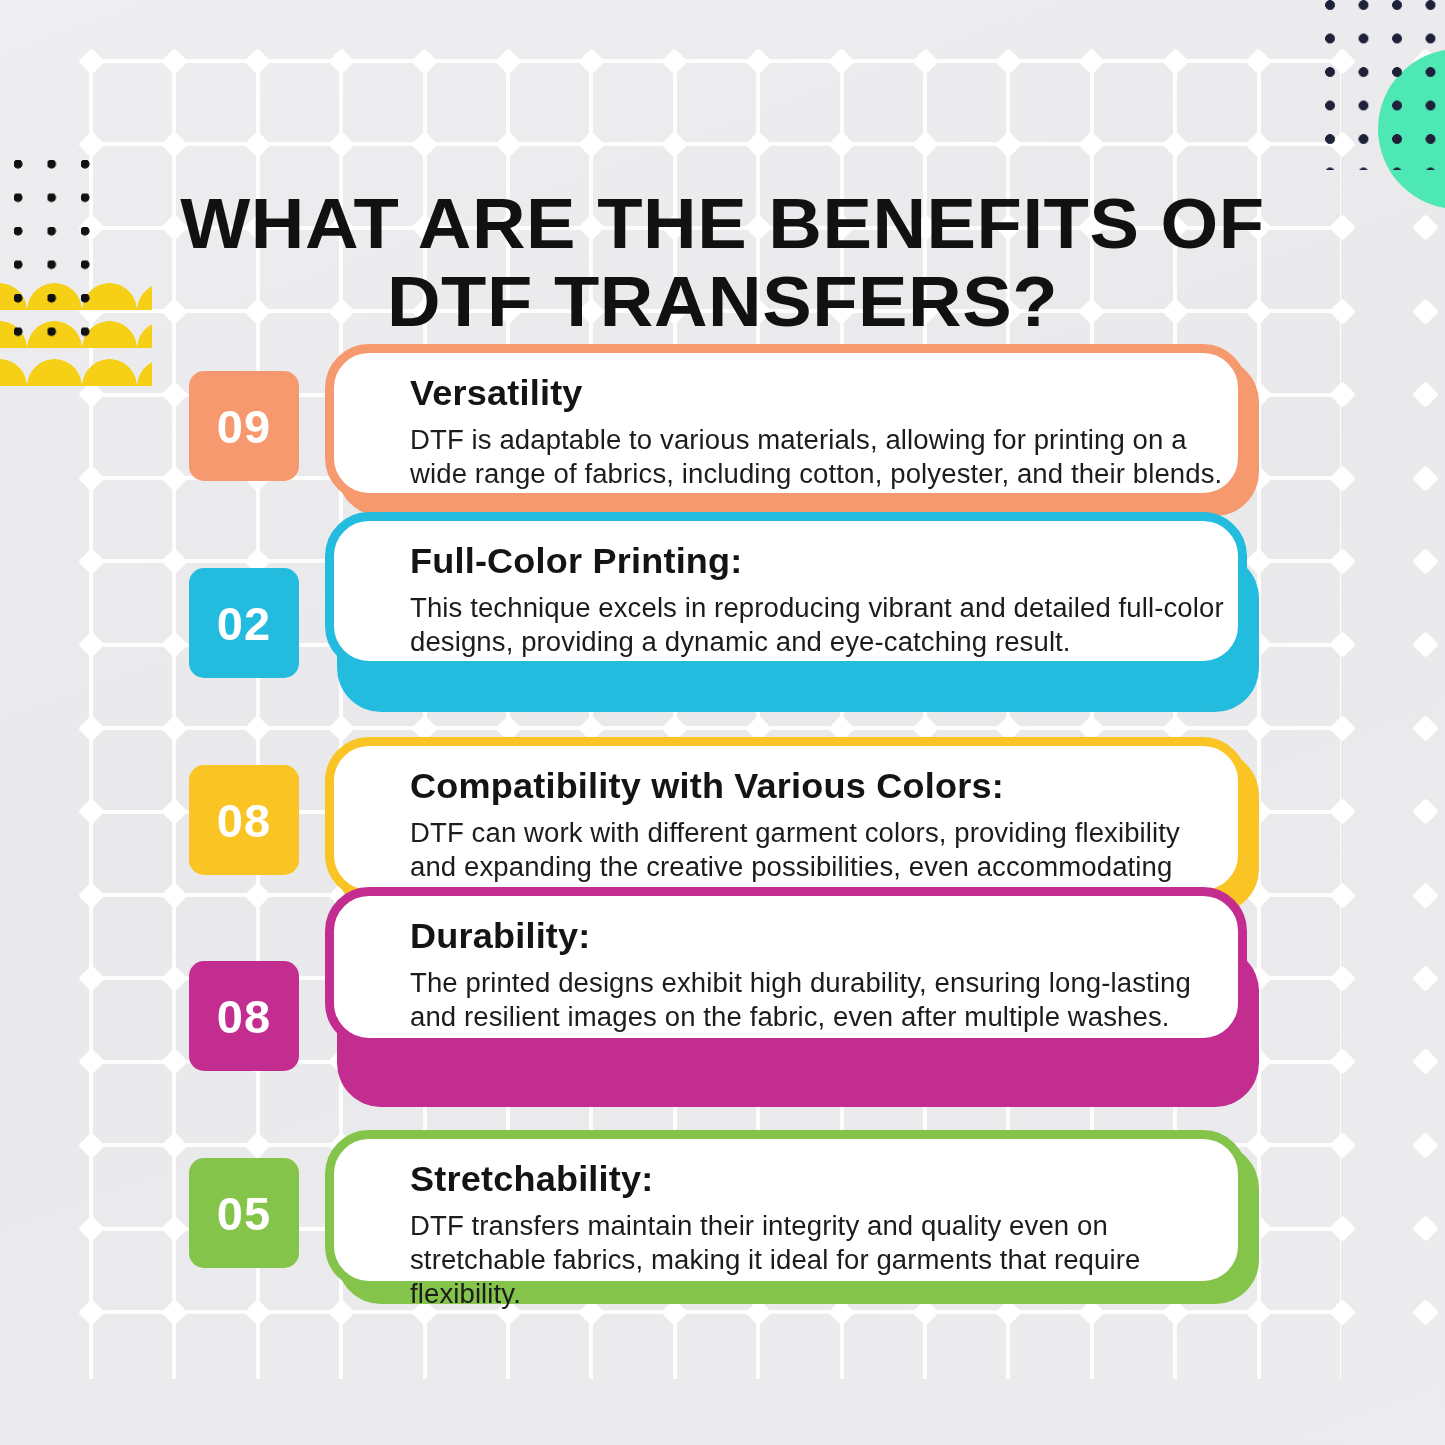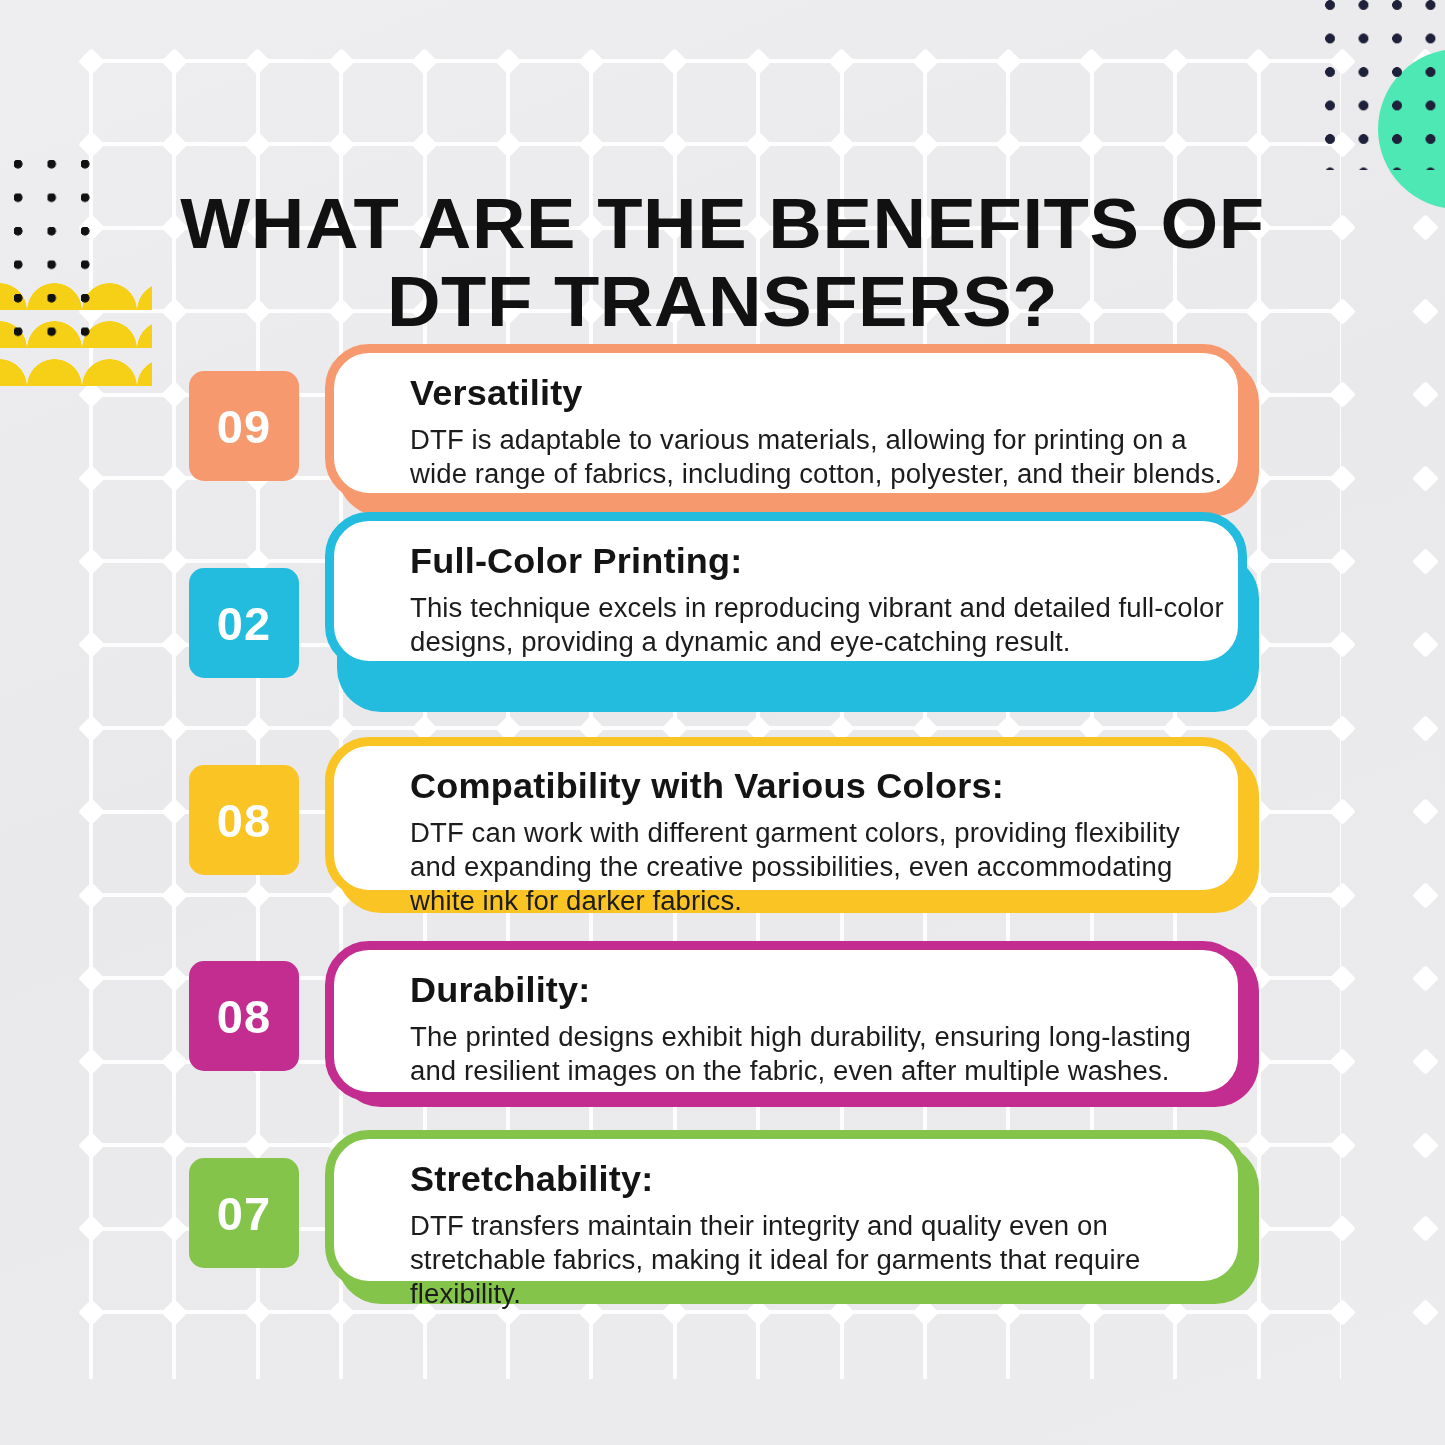--- a/index.html
+++ b/index.html
@@ -489,27 +489,27 @@
     <div class="benefit-row" style="top: 0px;">
       <div class="card-shadow" style="top: 751px; height: 162px; background: rgb(250, 196, 37);"></div>
       <div class="card" style="top: 737px; height: 162px; border-color: rgb(250, 196, 37);">
         <div class="card-title">Compatibility with Various Colors:</div>
         <div class="card-desc">DTF can work with different garment colors, providing flexibility and expanding the creative possibilities, even accommodating white ink for darker fabrics.</div>
       </div>
       <div class="badge" style="top: 765px; background: rgb(250, 196, 37);">08</div>
     </div>
     <div class="benefit-row" style="top: 0px;">
       <div class="card-shadow" style="top: 947px; height: 160px; background: rgb(195, 45, 144);"></div>
-      <div class="card" style="top: 941px; height: 160px; border-color: rgb(195, 45, 144);">
+      <div class="card" style="top: 887px; height: 160px; border-color: rgb(195, 45, 144);">
         <div class="card-title">Durability:</div>
         <div class="card-desc">The printed designs exhibit high durability, ensuring long-lasting and resilient images on the fabric, even after multiple washes.</div>
       </div>
       <div class="badge" style="top: 961px; background: rgb(195, 45, 144);">08</div>
     </div>
     <div class="benefit-row" style="top: 0px;">
       <div class="card-shadow" style="top: 1144px; height: 160px; background: rgb(133, 196, 75);"></div>
       <div class="card" style="top: 1130px; height: 160px; border-color: rgb(133, 196, 75);">
         <div class="card-title">Stretchability:</div>
         <div class="card-desc">DTF transfers maintain their integrity and quality even on stretchable fabrics, making it ideal for garments that require flexibility.</div>
       </div>
-      <div class="badge" style="top: 1158px; background: rgb(133, 196, 75);">07</div>
+      <div class="badge" style="top: 1158px; background: rgb(133, 196, 75);">05</div>
     </div>
   </div>
 
 </body></html>

